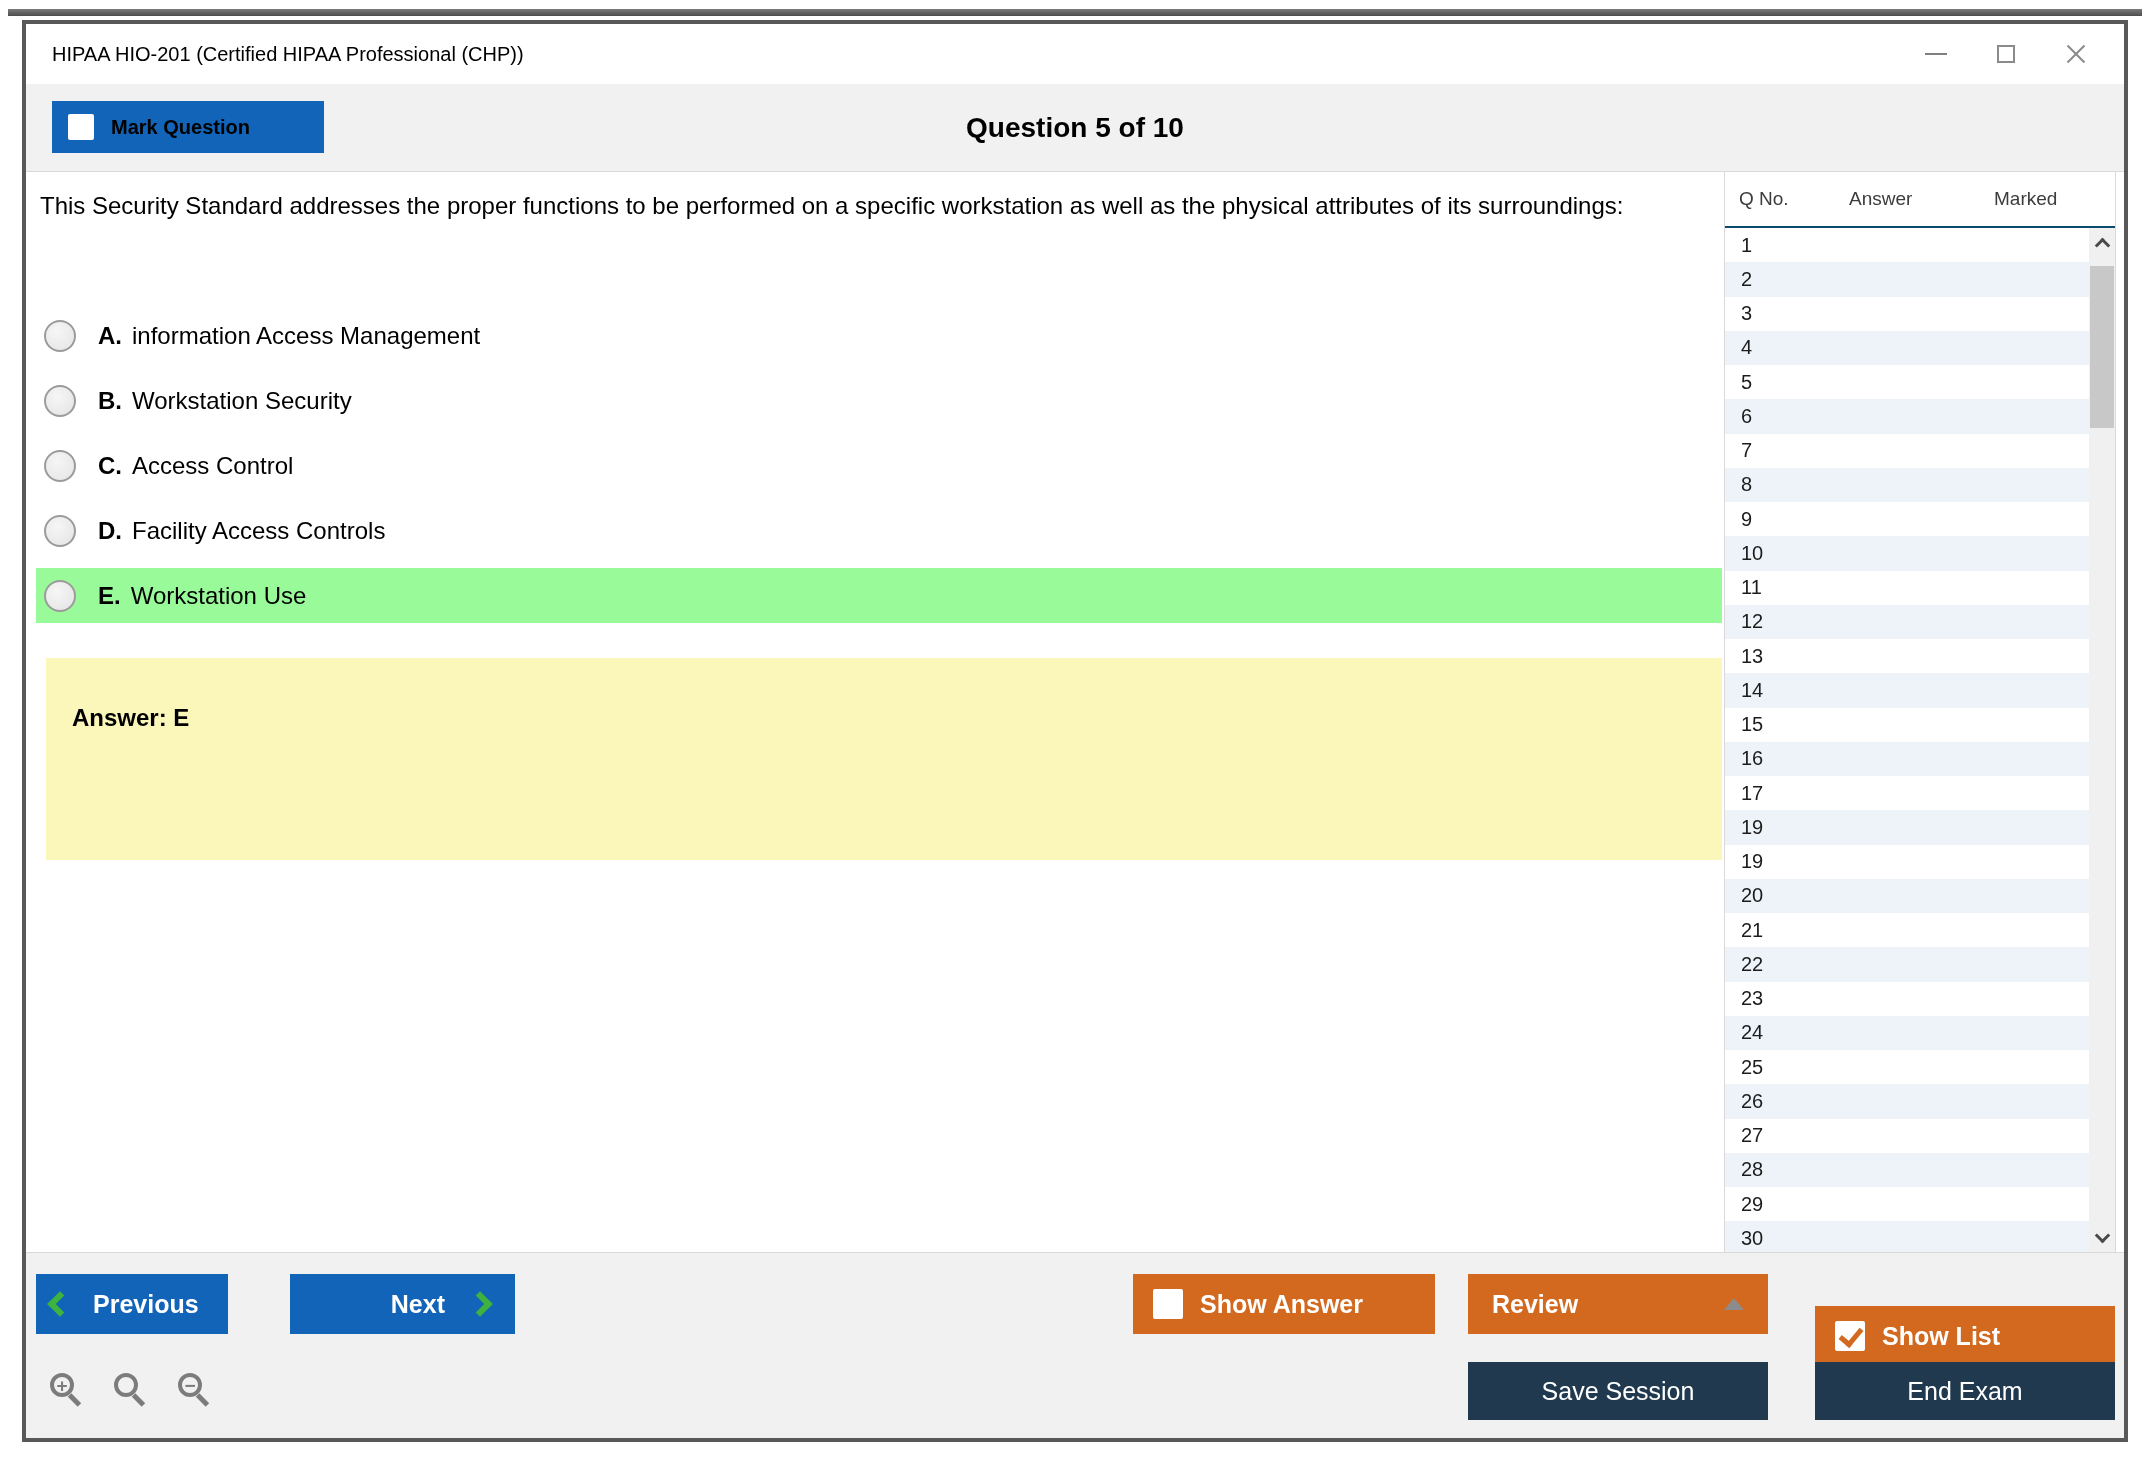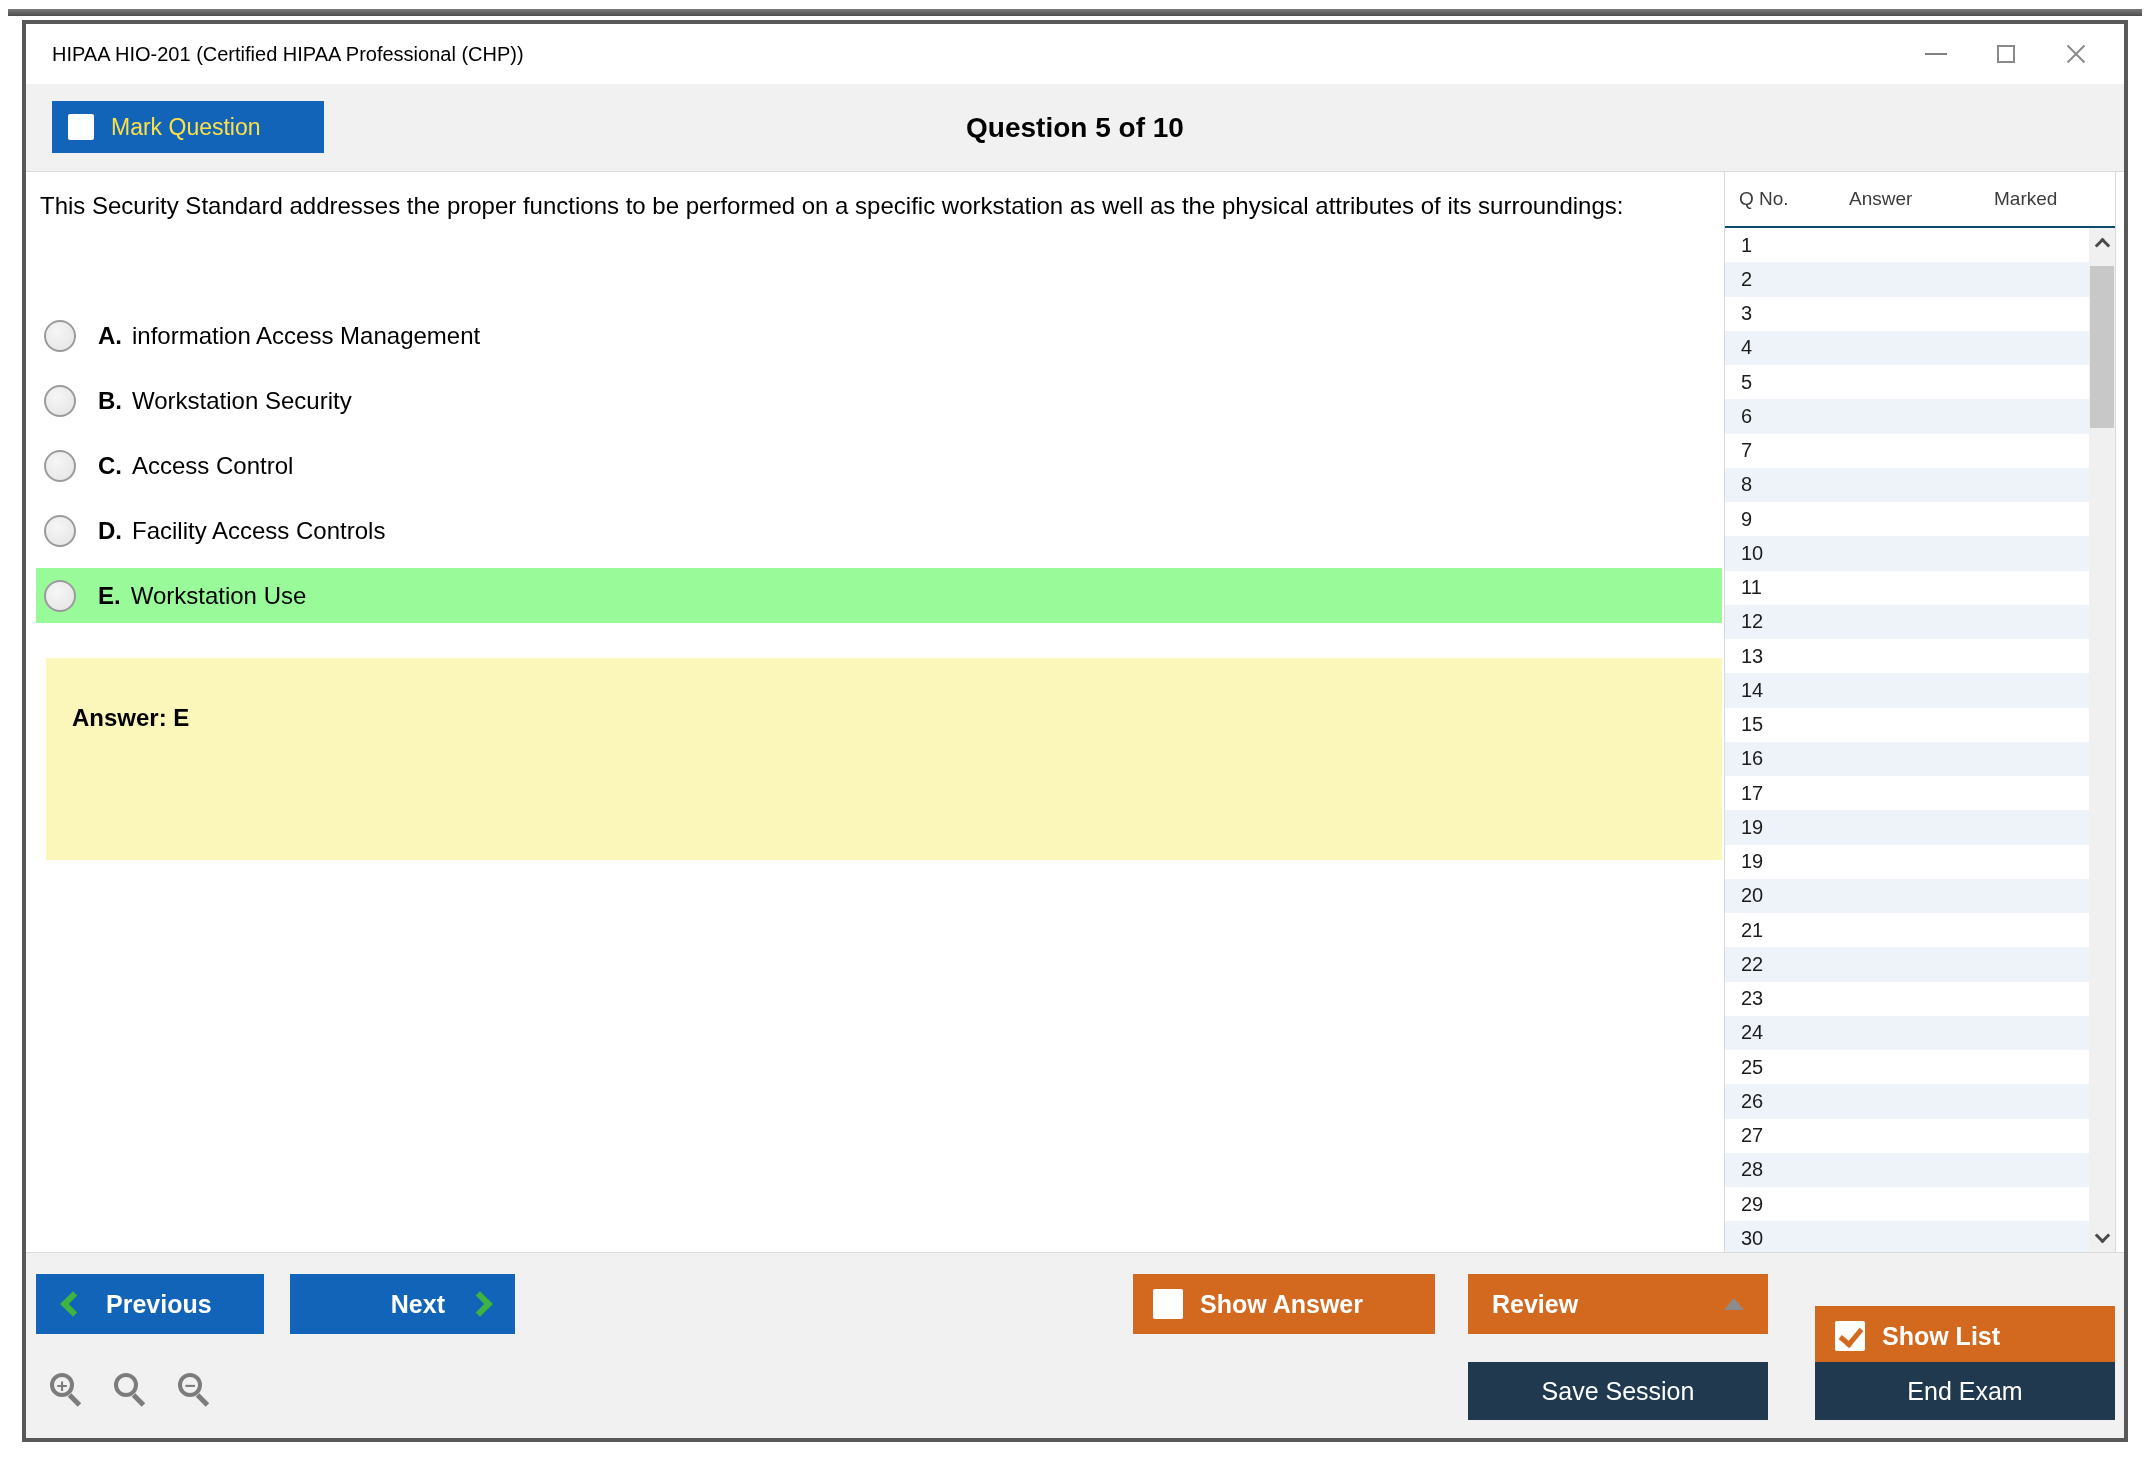--- a/index.html
+++ b/index.html
@@ -31,21 +31,21 @@
   .ic-close{position:relative;width:22px;height:22px;}
   .ic-close::before,.ic-close::after{content:'';position:absolute;left:-1px;top:10px;width:24px;height:2px;background:#8a8a8a;}
   .ic-close::before{transform:rotate(45deg);}
   .ic-close::after{transform:rotate(-45deg);}
 
   
   .band{position:absolute;left:0;top:60px;right:0;height:88px;background:#f1f1f1;border-bottom:1px solid #d9d9d9;}
   .mark-btn{position:absolute;left:26px;top:17px;width:272px;height:52px;background:var(--accent-blue);
     display:flex;align-items:center;gap:17px;padding-left:16px;cursor:pointer;}
   .checkbox{width:26px;height:26px;background:#fff;border-radius:2px;flex:none;}
-  .mark-btn .lbl{color:#fde047;font-weight:normal;font-size:23px;}
+  .mark-btn .lbl{color:#000000;font-weight:bold;font-size:20px;}
   .q-counter{position:absolute;left:0;right:0;top:0;height:88px;line-height:88px;text-align:center;
     font-size:28px;font-weight:bold;color:#000;pointer-events:none;}
 
   
   .content{position:absolute;left:0;top:148px;right:0;bottom:186px;background:#fff;}
   .main{position:absolute;left:0;top:0;right:400px;bottom:0;overflow:hidden;}
   .q-text{position:absolute;left:14px;top:16px;width:1600px;font-size:24px;line-height:35px;color:#000;}
 
   .options{position:absolute;left:10px;top:136px;width:1686px;}
   .opt-row{display:flex;align-items:center;height:55px;margin-bottom:10px;padding-left:8px;cursor:pointer;}
@@ -82,21 +82,21 @@
   .chev.up{transform:rotate(-135deg);margin-top:4px;}
   .chev.down{transform:rotate(45deg);margin-bottom:4px;}
   .sb-thumb{position:absolute;left:1px;top:38px;width:24px;height:162px;background:#c8c8c8;cursor:grab;}
 
   
   .footer{position:absolute;left:0;right:0;bottom:0;height:186px;background:#f1f1f1;border-top:1px solid #d9d9d9;}
   .btn{position:absolute;display:flex;align-items:center;color:#fff;cursor:pointer;}
   .btn-blue{background:var(--accent-blue);}
   .btn-orange{background:var(--accent-orange);}
   .btn-navy{background:var(--dark-navy);}
-  .btn-prev{left:10px;top:21px;width:228px;height:60px;padding-left:28px;}
+  .btn-prev{left:10px;top:21px;width:192px;height:60px;padding-left:15px;}
   .btn-next{left:264px;top:21px;width:225px;height:60px;justify-content:flex-end;padding-right:26px;}
   .btn-text{font-size:25px;font-weight:bold;}
   .gchev{display:inline-block;border:solid var(--chevron-green);border-width:0 6px 6px 0;padding:6px;}
   .gchev.left{transform:rotate(135deg);margin-right:24px;}
   .gchev.right{transform:rotate(-45deg);margin-left:26px;}
 
   .btn-show-answer{left:1107px;top:21px;width:302px;height:60px;gap:17px;padding-left:20px;}
   .btn-show-answer .checkbox,.btn-show-list .checkbox{width:30px;height:30px;}
   .btn-review{left:1442px;top:21px;width:300px;height:60px;justify-content:space-between;padding:0 24px;}
   .tri-up{width:0;height:0;border-left:10px solid transparent;border-right:10px solid transparent;border-bottom:12px solid #8c8c8c;}

